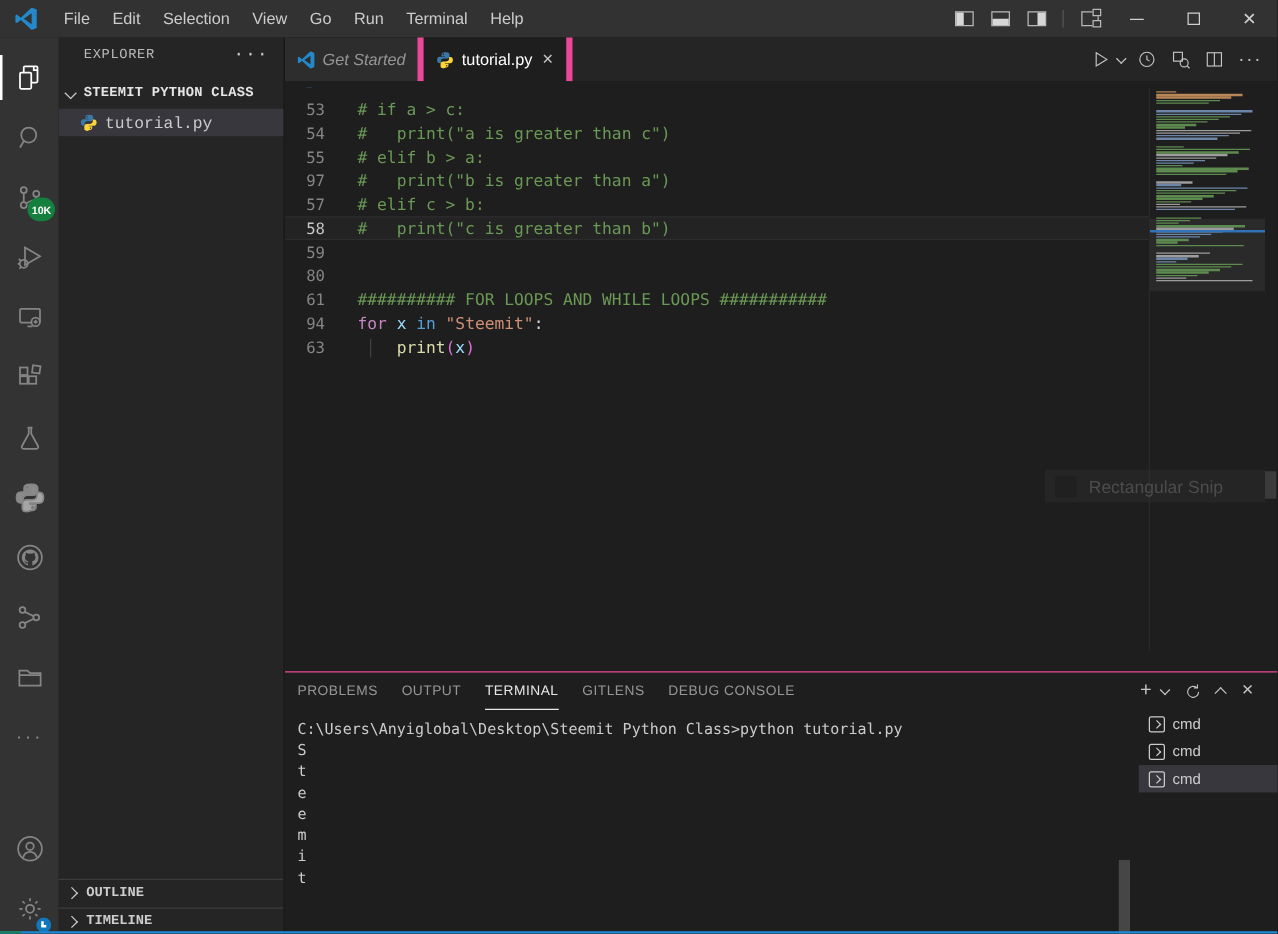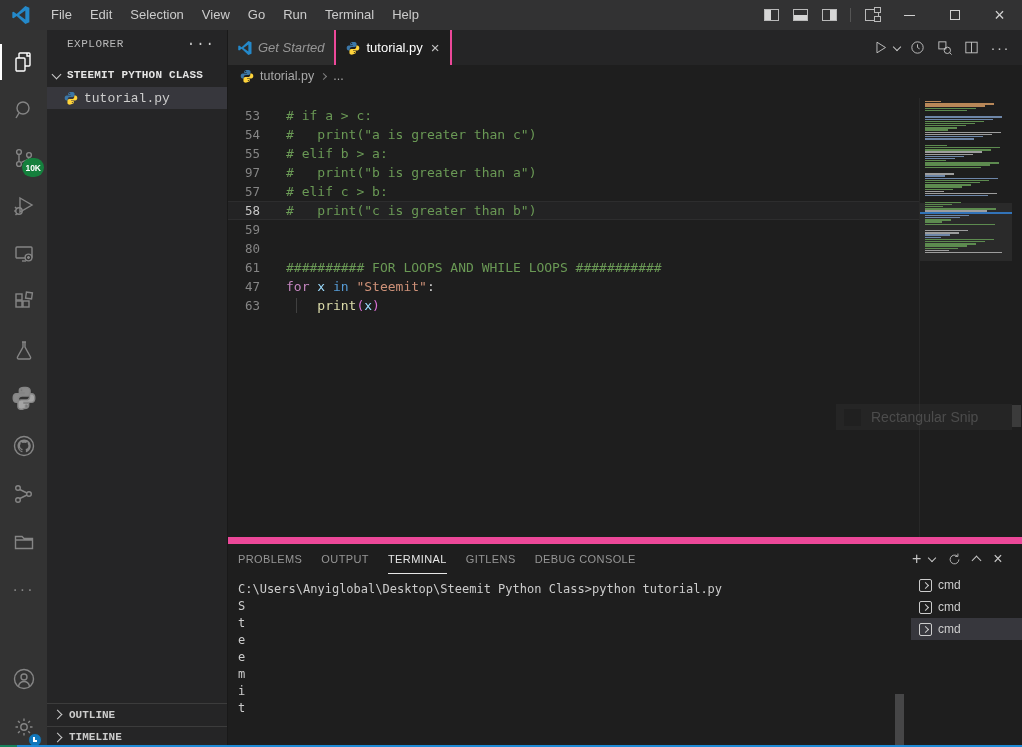--- a/index.html
+++ b/index.html
@@ -69,38 +69,38 @@
   #outline-row { top:673px; }
   #timeline-row { top:696px; height:21px; }
 
   
   #maincol { position:absolute; left:227px; top:30px; width:795px; height:717px; background:#1e1e1e;
     border-left:1px solid #191919; }
 
   
   #tabbar { position:absolute; left:0; top:0; width:100%; height:35px; background:#252526; display:flex; }
   .tab { height:35px; display:flex; align-items:center; padding:0 10px; font-size:13px;
-    border-right:2px solid #ec4899; }
+    border-right:5px solid #ec4899; }
   .tab-inactive { background:#2d2d2d; color:#969696; font-style:italic; }
   .tab-active { background:#1e1e1e; color:#ffffff; }
   .tab-close { margin-left:8px; font-style:normal; font-size:15px; color:#c5c5c5; }
   #editor-actions { position:absolute; right:6px; top:0; height:35px; display:flex; align-items:center; color:#c5c5c5; }
   #editor-actions svg { width:17px; height:17px; stroke:#c5c5c5; fill:none; stroke-width:1.3; margin:0 5px; }
   .small-chev { width:6px; height:6px; border-right:1.3px solid #c5c5c5; border-bottom:1.3px solid #c5c5c5;
     transform:rotate(45deg); margin:0 4px 2px 0; }
   .dots-h { font-size:15px; letter-spacing:1.5px; margin:0 6px; }
 
   
   #breadcrumb { position:absolute; left:0; top:35px; width:100%; height:22px; background:#1e1e1e;
     display:flex; align-items:center; padding-left:12px; font-size:12.5px; color:#a9a9a9; }
   .bc-sep { width:5px; height:5px; border-right:1.2px solid #808080; border-bottom:1.2px solid #808080;
     transform:rotate(-45deg); margin:0 7px; }
 
   
-  #editor { position:absolute; left:0; top:68px; width:100%; height:450px; background:#1e1e1e; overflow:hidden; }
+  #editor { position:absolute; left:0; top:40px; width:100%; height:450px; background:#1e1e1e; overflow:hidden; }
   #code { position:absolute; left:0; top:8px; width:691px; }
   .code-line { height:19px; line-height:19px; white-space:pre;
     font-family:"DejaVu Sans Mono","Liberation Mono",monospace; font-size:13px; color:#d4d4d4; }
   .code-line .ln { display:inline-block; width:32px; text-align:right; margin-right:26px;
     color:#858585; font-size:12.5px; }
   .code-line.current { background:#232324; box-shadow:inset 0 1px 0 #2d2d2e, inset 0 -1px 0 #2d2d2e; }
   .code-line.current .ln { color:#c6c6c6; }
   .tok-comment { color:#6a9955; } .tok-kwc { color:#c586c0; } .tok-kw { color:#569cd6; }
   .tok-var { color:#9cdcfe; } .tok-str { color:#ce9178; } .tok-fn { color:#dcdcaa; }
   .tok-brkt { color:#da70d6; } .tok-pl { color:#d4d4d4; }
@@ -114,21 +114,21 @@
   #mm-curline { position:absolute; left:0; top:114px; width:92px; height:2px; background:#3273b8; }
   #editor-vscroll { position:absolute; right:1px; top:307px; width:9px; height:22px; background:#4f4f4f; opacity:0.6; }
 
   #ghost-snip { position:absolute; left:608px; top:306px; width:176px; height:26px;
     background:rgba(70,70,70,0.18); display:flex; align-items:center; }
   #ghost-snip .gbox { width:17px; height:17px; background:rgba(30,30,30,0.55); margin:0 10px 0 8px; }
   #ghost-snip .gtext { color:rgba(150,150,150,0.35); font-size:14px; }
 
   
   #panel { position:absolute; left:0; top:507px; width:100%; height:210px; background:#1e1e1e;
-    border-top:7px solid #ec4899; }
+    border-top:1px solid #ec4899; }
   #panel-tabs { position:absolute; left:10px; top:0; height:30px; display:flex; align-items:center; }
   .panel-tab { font-size:11px; letter-spacing:0.4px; color:#969696; margin-right:19px;
     height:30px; line-height:30px; }
   .panel-tab.active { color:#e7e7e7; box-shadow:inset 0 -1px 0 #e7e7e7; }
   #panel-actions { position:absolute; left:678px; top:0; height:30px; display:flex; align-items:center; color:#c5c5c5; }
   .pa-ico { margin:0 6px; font-size:16px; line-height:16px; }
   .pa-chev-down { width:6px; height:6px; border-right:1.3px solid #c5c5c5; border-bottom:1.3px solid #c5c5c5;
     transform:rotate(45deg); margin:0 6px 2px 2px; }
   .pa-chev-up { width:7px; height:7px; border-right:1.4px solid #c5c5c5; border-bottom:1.4px solid #c5c5c5;
     transform:rotate(-135deg); margin:2px 7px 0 5px; }
@@ -358,21 +358,21 @@
       <div id="code">
           <div class="code-line"><span class="ln">53</span><span class="tok-comment"># if a &gt; c:</span></div>
           <div class="code-line"><span class="ln">54</span><span class="tok-comment">#   print("a is greater than c")</span></div>
           <div class="code-line"><span class="ln">55</span><span class="tok-comment"># elif b &gt; a:</span></div>
           <div class="code-line"><span class="ln">97</span><span class="tok-comment">#   print("b is greater than a")</span></div>
           <div class="code-line"><span class="ln">57</span><span class="tok-comment"># elif c &gt; b:</span></div>
           <div class="code-line current"><span class="ln">58</span><span class="tok-comment">#   print("c is greater than b")</span></div>
           <div class="code-line"><span class="ln">59</span></div>
           <div class="code-line"><span class="ln">80</span></div>
           <div class="code-line"><span class="ln">61</span><span class="tok-comment">########## FOR LOOPS AND WHILE LOOPS ###########</span></div>
-          <div class="code-line"><span class="ln">47</span><span class="tok-kwc">for</span><span class="tok-pl"> </span><span class="tok-var">x</span><span class="tok-pl"> </span><span class="tok-kw">in</span><span class="tok-pl"> </span><span class="tok-str">"Steemit"</span><span class="tok-pl">:</span></div>
+          <div class="code-line"><span class="ln">94</span><span class="tok-kwc">for</span><span class="tok-pl"> </span><span class="tok-var">x</span><span class="tok-pl"> </span><span class="tok-kw">in</span><span class="tok-pl"> </span><span class="tok-str">"Steemit"</span><span class="tok-pl">:</span></div>
           <div class="code-line"><span class="ln">63</span><span class="tok-guide">    </span><span class="tok-fn">print</span><span class="tok-brkt">(</span><span class="tok-var">x</span><span class="tok-brkt">)</span></div>
         </div>
       <div id="minimap">
         <div id="mm-viewport"></div>
         <div id="minimap-bars">
             <div class="mm-bar" style="width: 16px; background: rgb(184, 135, 88);"></div>
             <div class="mm-bar" style="width: 69px; background: rgb(184, 135, 88);"></div>
             <div class="mm-bar" style="width: 60px; background: rgb(184, 135, 88);"></div>
             <div class="mm-bar" style="width: 51px; background: rgb(93, 139, 79);"></div>
             <div class="mm-bar" style="width: 42px; background: rgb(93, 139, 79);"></div>

